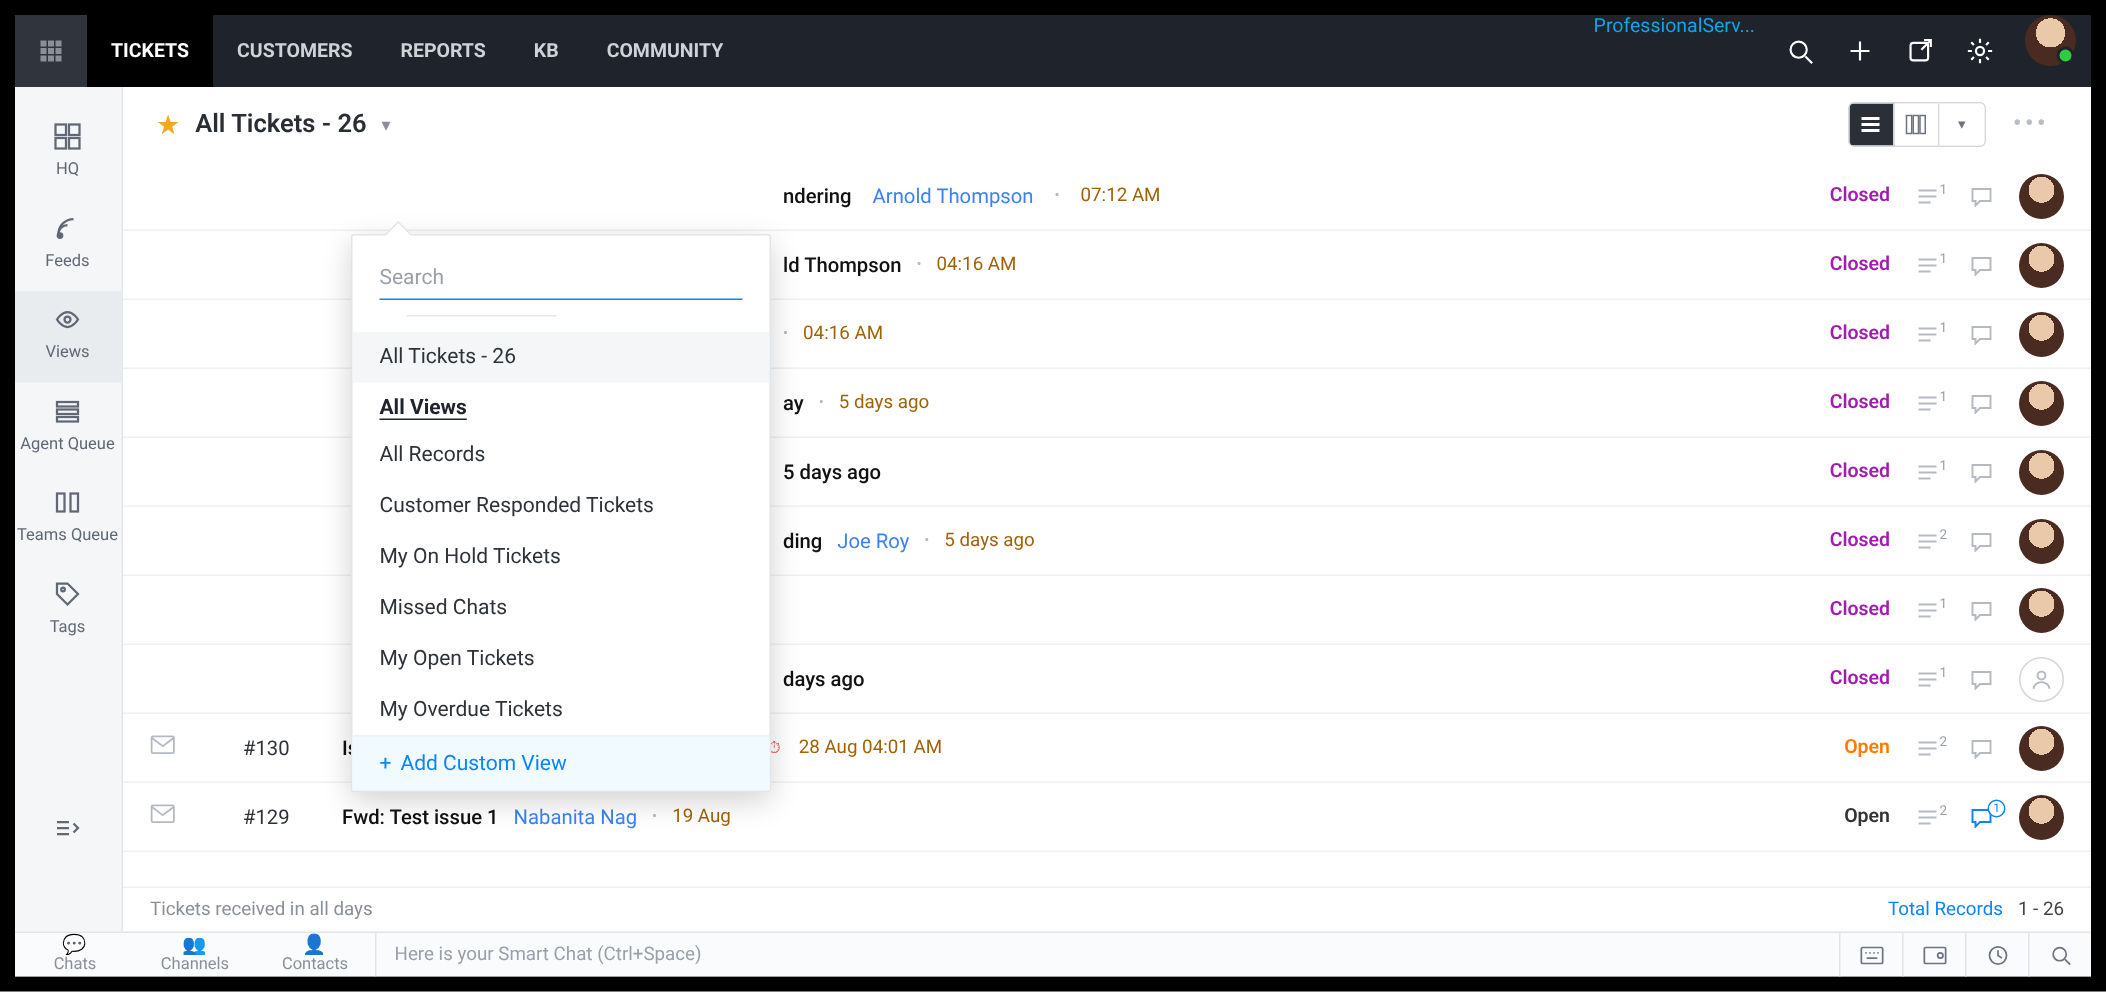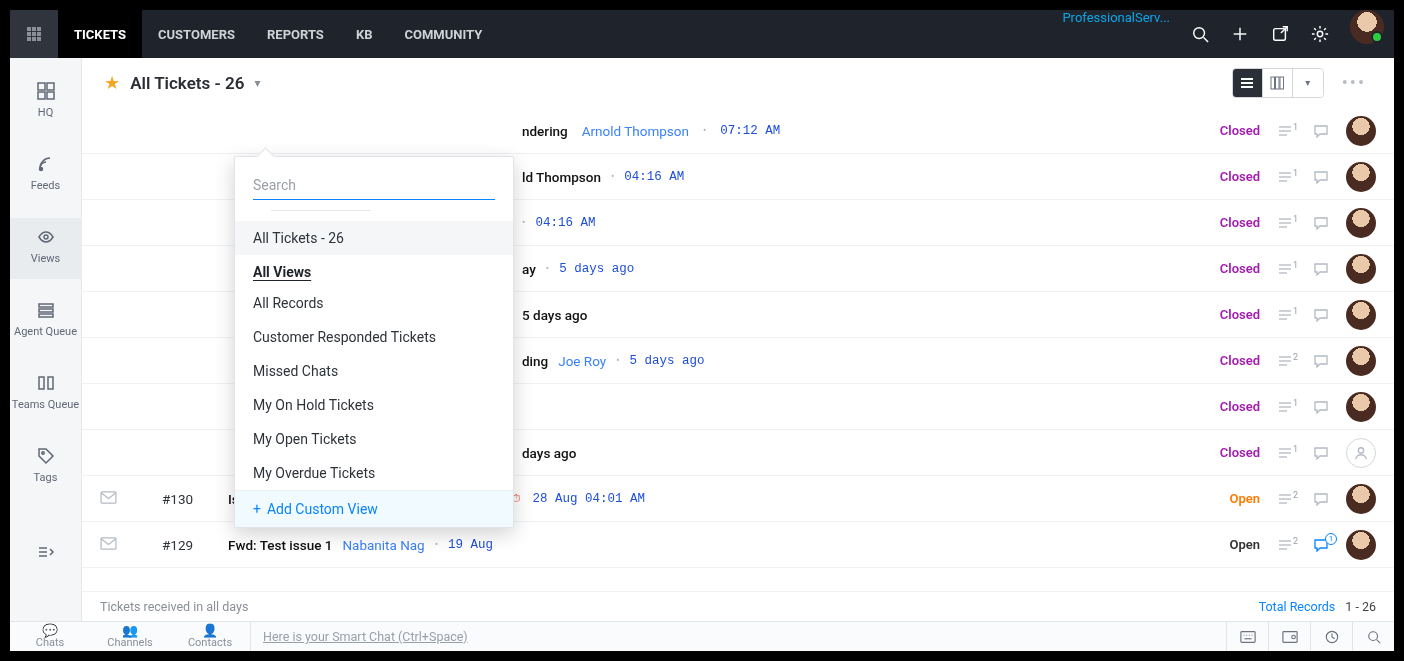--- a/index.html
+++ b/index.html
@@ -14,21 +14,21 @@
   .tab.active { background:#000; color:#fff; }
   .spacer { flex:1; }
   .org { font-size:13px; color:#0ea5e9; margin-right:10px; }
   .topicon { width:40px; height:48px; display:flex; align-items:center; justify-content:center; cursor:pointer; color:#fff; }
   .topicon svg { width:18px; height:18px; stroke:#fff; fill:none; stroke-width:1.6; }
   .avatar-top { width:34px; height:34px; border-radius:50%; background: radial-gradient(circle at 50% 35%, #e9c9a9 0 35%, #4a2b22 35% 100%); margin:0 10px; position:relative; }
   .avatar-top::after { content:""; position:absolute; bottom:1px; right:1px; width:8px; height:8px; border-radius:50%; background:#2ecc40; border:2px solid #1f232b; }
 
   
   .body { flex:1; display:flex; min-height:0; }
-  .leftrail { width:72px; background:#f4f6f8; border-right:1px solid #e4e6ea; display:flex; flex-direction:column; align-items:center; padding-top:14px;gap:12px; }
+  .leftrail { width:72px; background:#f4f6f8; border-right:1px solid #e4e6ea; display:flex; flex-direction:column; align-items:flex-end; padding-top:14px; }
   .rail-item { width:72px; padding:10px 0 14px; text-align:center; font-size:11px; color:#616875; cursor:pointer; }
   .rail-item.active { background:#e9ecef; }
   .rail-item .ric { height:20px; display:flex; justify-content:center; margin-bottom:4px; color:#616875; }
   .rail-item .ric svg { width:18px; height:18px; fill:none; stroke:currentColor; stroke-width:1.5; }
   .rail-collapse { margin-top:auto; margin-bottom:40px; }
 
   
   .content { flex:1; display:flex; flex-direction:column; min-width:0; position:relative; }
   .cheader { height:50px; display:flex; align-items:center; padding:0 22px 0 22px; border-bottom:1px solid #fff; position:relative; }
   .star { color:#f5a623; font-size:18px; margin-right:10px; }
@@ -69,21 +69,21 @@
 
   
   .tlist { flex:1; overflow:auto; padding-left:0; }
   .trow { display:flex; align-items:center; height:46px; border-bottom:1px solid #eef0f2; padding:0 18px; gap:14px; font-size:13.5px; color:#2e333a; }
   .trow .env { width:18px; color:#b4b9c2; flex-shrink:0; }
   .trow .env svg { width:17px; height:13px; stroke:#b4b9c2; fill:none; stroke-width:1.3; }
   .trow .tid { width:56px; color:#2e333a; }
   .trow .subj { color:#111; font-weight:500; flex-shrink:0; }
   .trow .contact { color:#3b82f6; }
   .trow .dot { color:#b4b9c2; font-size:10px; }
-  .trow .time { color:#1d4ed8; font-size:12.5px;font-family:Liberation Mono, monospace; }
+  .trow .time { color:#a16207; font-size:12.5px; }
   .trow .overdue { color:#e74c3c; font-size:11px; margin-right:2px; }
   .rowspacer { flex:1; }
   .status { font-weight:600; font-size:13px; width:60px; text-align:right; }
   .status.closed { color:#a21caf; }
   .status.open { color:#ff7a00; }
   .status.openb { color:#333; }
   .smic { width:22px; display:flex; justify-content:center; color:#b4b9c2; position:relative; }
   .smic svg { width:16px; height:14px; stroke:currentColor; fill:none; stroke-width:1.3; }
   .smic .sup { font-size:9px; position:absolute; top:-2px; right:-2px; color:#9aa0a9; }
   .smic.hlblue { color:#0a84ff; }
@@ -94,21 +94,21 @@
 
   
   .lfoot { height:30px; border-top:1px solid #eef0f2; display:flex; align-items:center; padding:0 18px; font-size:12.5px; color:#8a8f98; }
   .lfoot .totrec { margin-left:auto; color:#0a84ff; margin-right:10px; }
   .lfoot .range { color:#444; }
 
   
   .bottombar { height:30px; border-top:1px solid #e1e4e8; background:#fafbfc; display:flex; align-items:center; font-size:11px; color:#8a8f98; }
   .bb-item { width:80px; text-align:center; cursor:pointer; }
   .bb-item .bbic { display:block; font-size:13px; line-height:11px; }
-  .smartchat { flex:1; border-left:1px solid #e1e4e8; padding:0 12px; height:100%; display:flex; align-items:center; font-size:12.5px; color:#9aa0a9;text-decoration:underline; }
+  .smartchat { flex:1; border-left:1px solid #e1e4e8; padding:0 12px; height:100%; display:flex; align-items:center; font-size:12.5px; color:#9aa0a9; }
   .bb-right { display:flex; align-items:center; }
   .bb-ricon { width:42px; height:30px; display:flex; align-items:center; justify-content:center; border-left:1px solid #e1e4e8; color:#6d7380; }
   .bb-ricon svg { width:16px; height:14px; stroke:currentColor; fill:none; stroke-width:1.3; }
 
 </style>
 </head>
 <body>
 
 <div class="frame">
 
@@ -267,22 +267,22 @@
       <div class="dropdown">
         <div class="dd-search">
           <input type="text" placeholder="Search" style="">
           <div class="dd-sep"></div>
         </div>
         <div class="dd-list">
           <div class="dd-item highlight">All Tickets - 26</div>
           <div class="dd-heading">All Views</div>
           <div class="dd-item">All Records</div>
           <div class="dd-item">Customer Responded Tickets</div>
+          <div class="dd-item">My On Hold Tickets</div>
           <div class="dd-item">Missed Chats</div>
-          <div class="dd-item">My On Hold Tickets</div>
           <div class="dd-item">My Open Tickets</div>
           <div class="dd-item">My Overdue Tickets</div>
         </div>
         <div class="dd-footer">
           <span>+</span>
           <span>Add Custom View</span>
         </div>
       </div>
 
       <div class="tlist" id="tlist">

